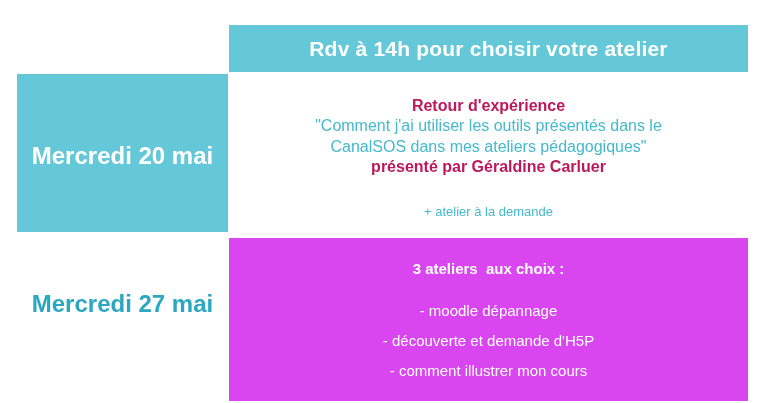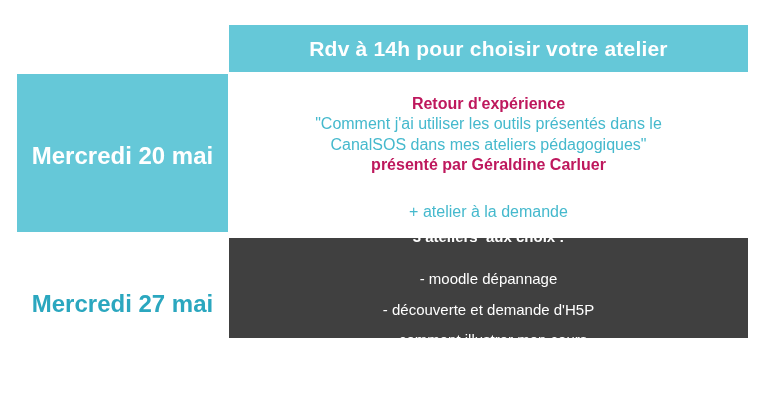--- a/index.html
+++ b/index.html
@@ -82,43 +82,43 @@
     text-align: center;
   }
   .content-cell-1 {
     top: 74px;
     height: 162px;
     background: #ffffff;
     padding-top: 6px;
   }
   .content-cell-2 {
     top: 238px;
-    height: 100px;
-    background: #404040;
+    height: 163px;
+    background: #d946ef;
   }
 
   .line {
     line-height: 1.28;
     white-space: pre;
   }
 
   
   .c1-strong {
     color: #be185d;
     font-size: 16px;
     font-weight: bold;
   }
   .c1-quote {
     color: #45b9cd;
     font-size: 16px;
     font-weight: normal;
   }
   .c1-extra {
     color: #45b9cd;
-    font-size: 16px;
+    font-size: 13px;
     font-weight: normal;
     margin-top: 26px;
   }
 
   
   .c2-strong {
     color: #ffffff;
     font-size: 15px;
     font-weight: bold;
     margin-bottom: 12px;

